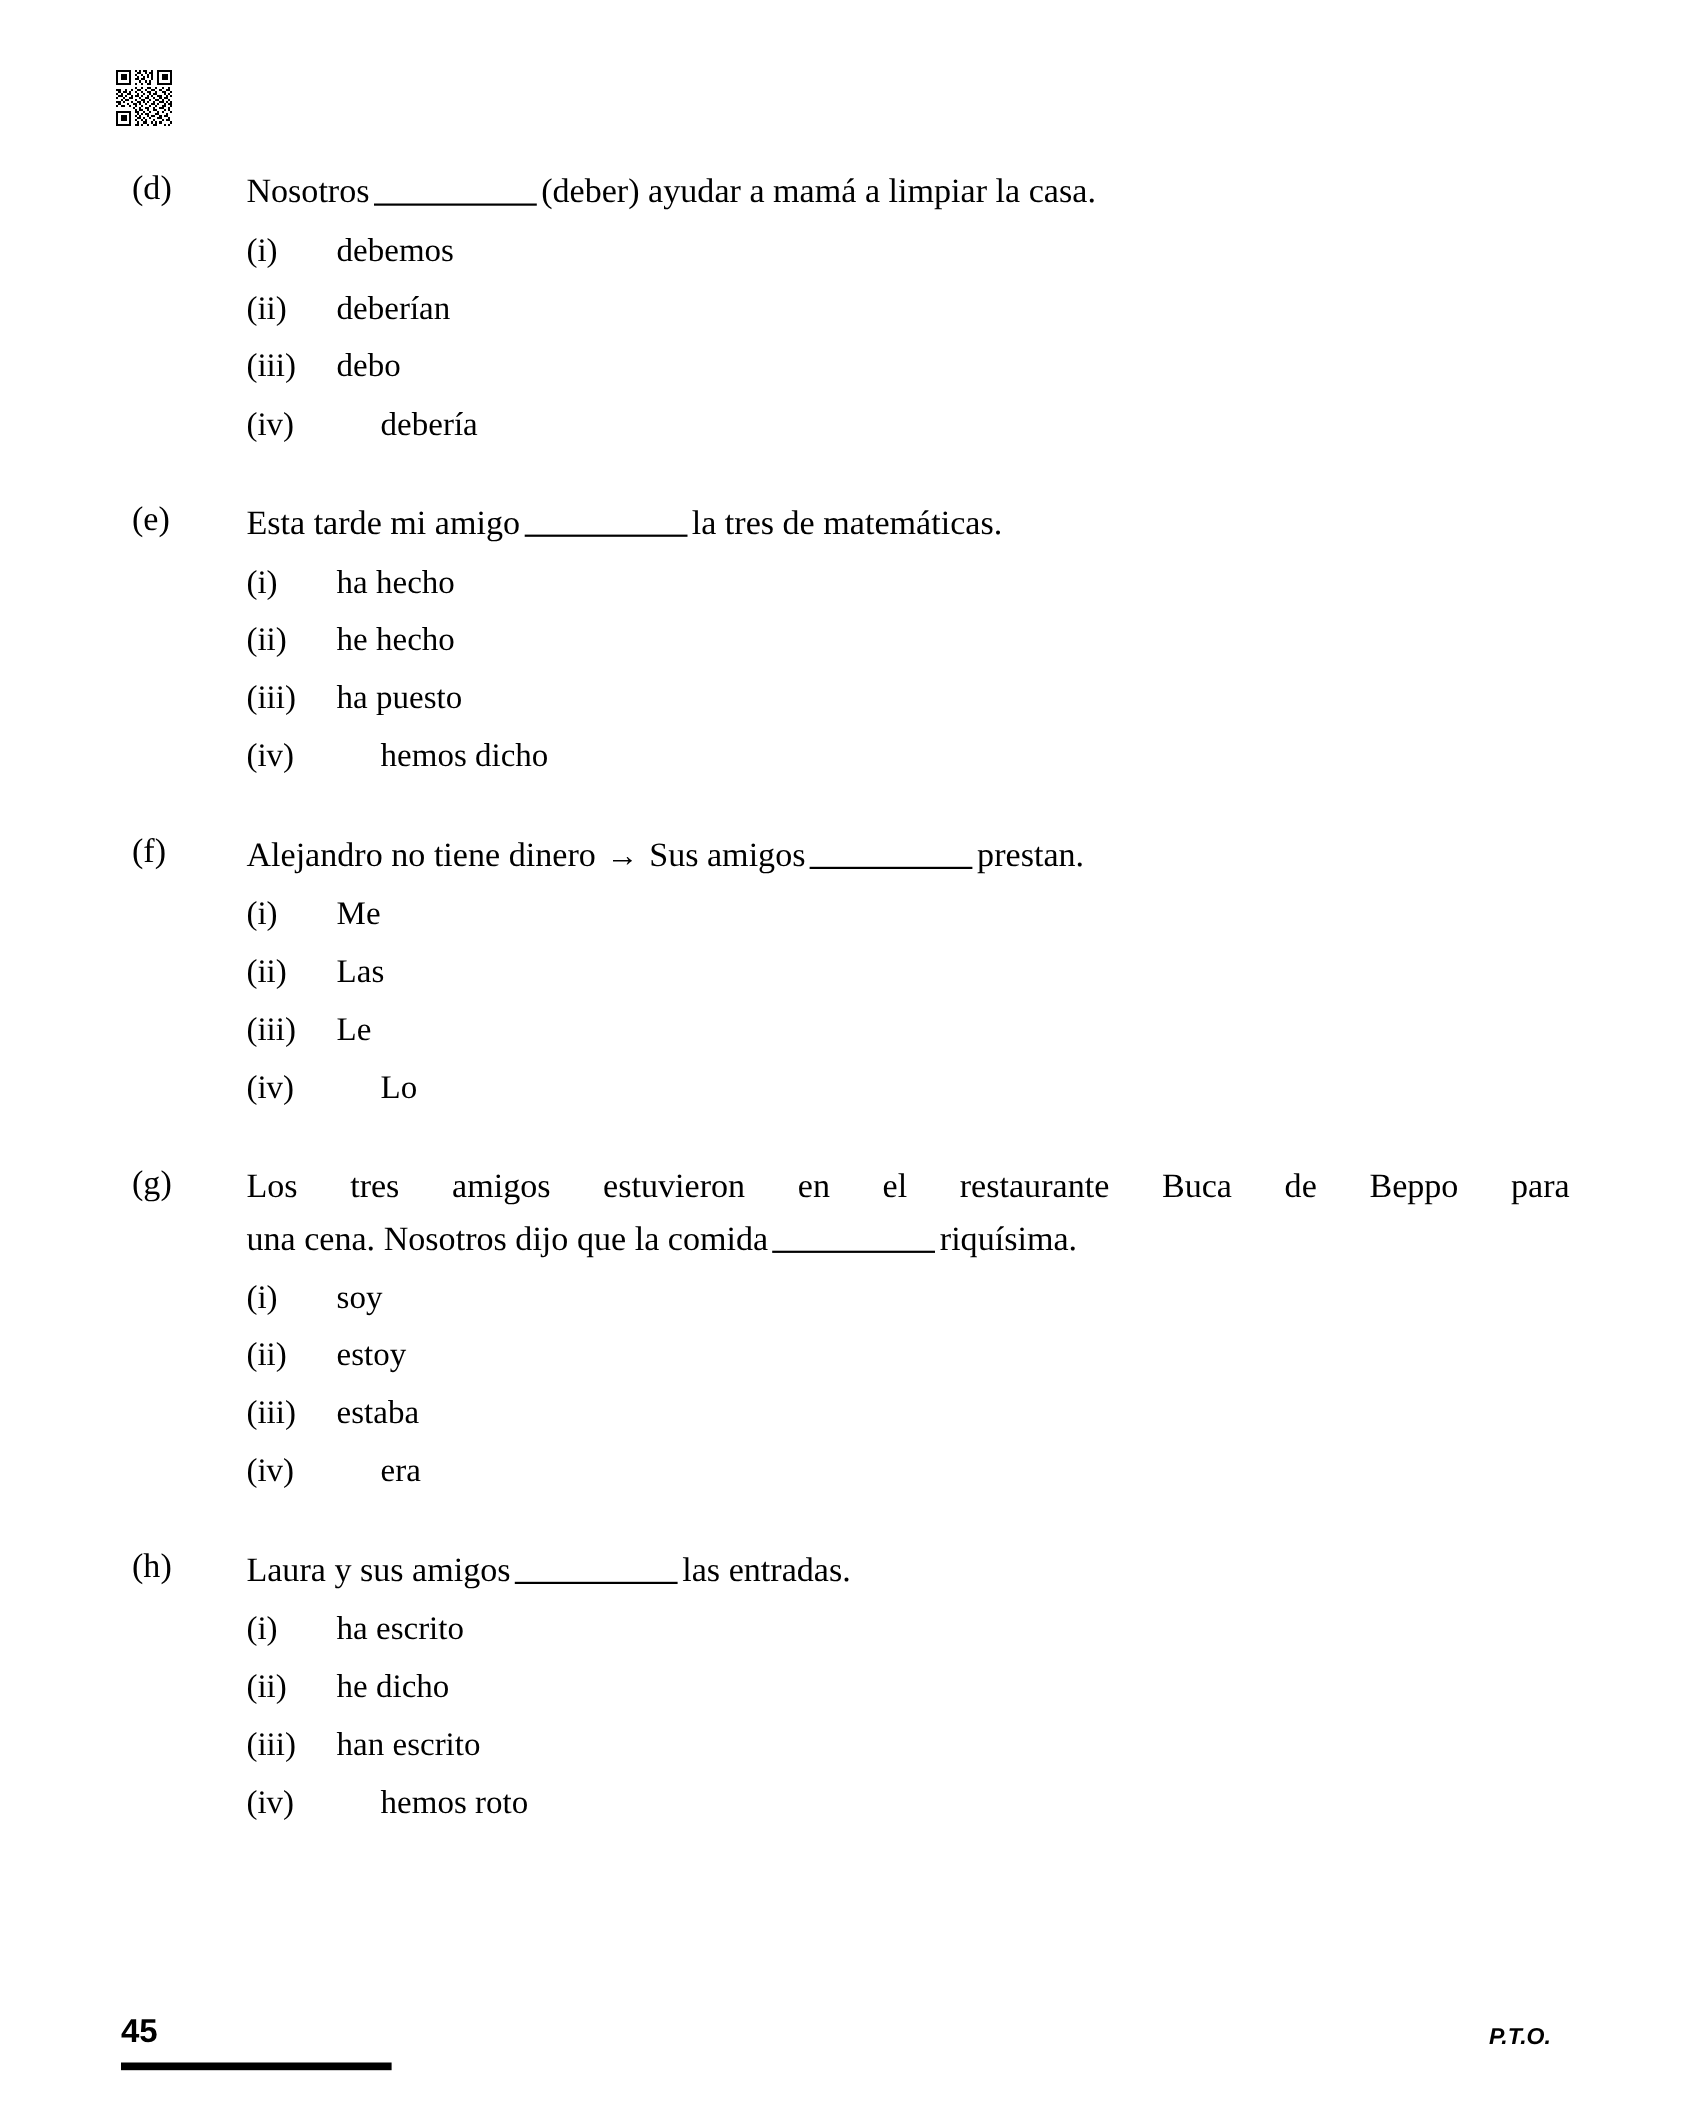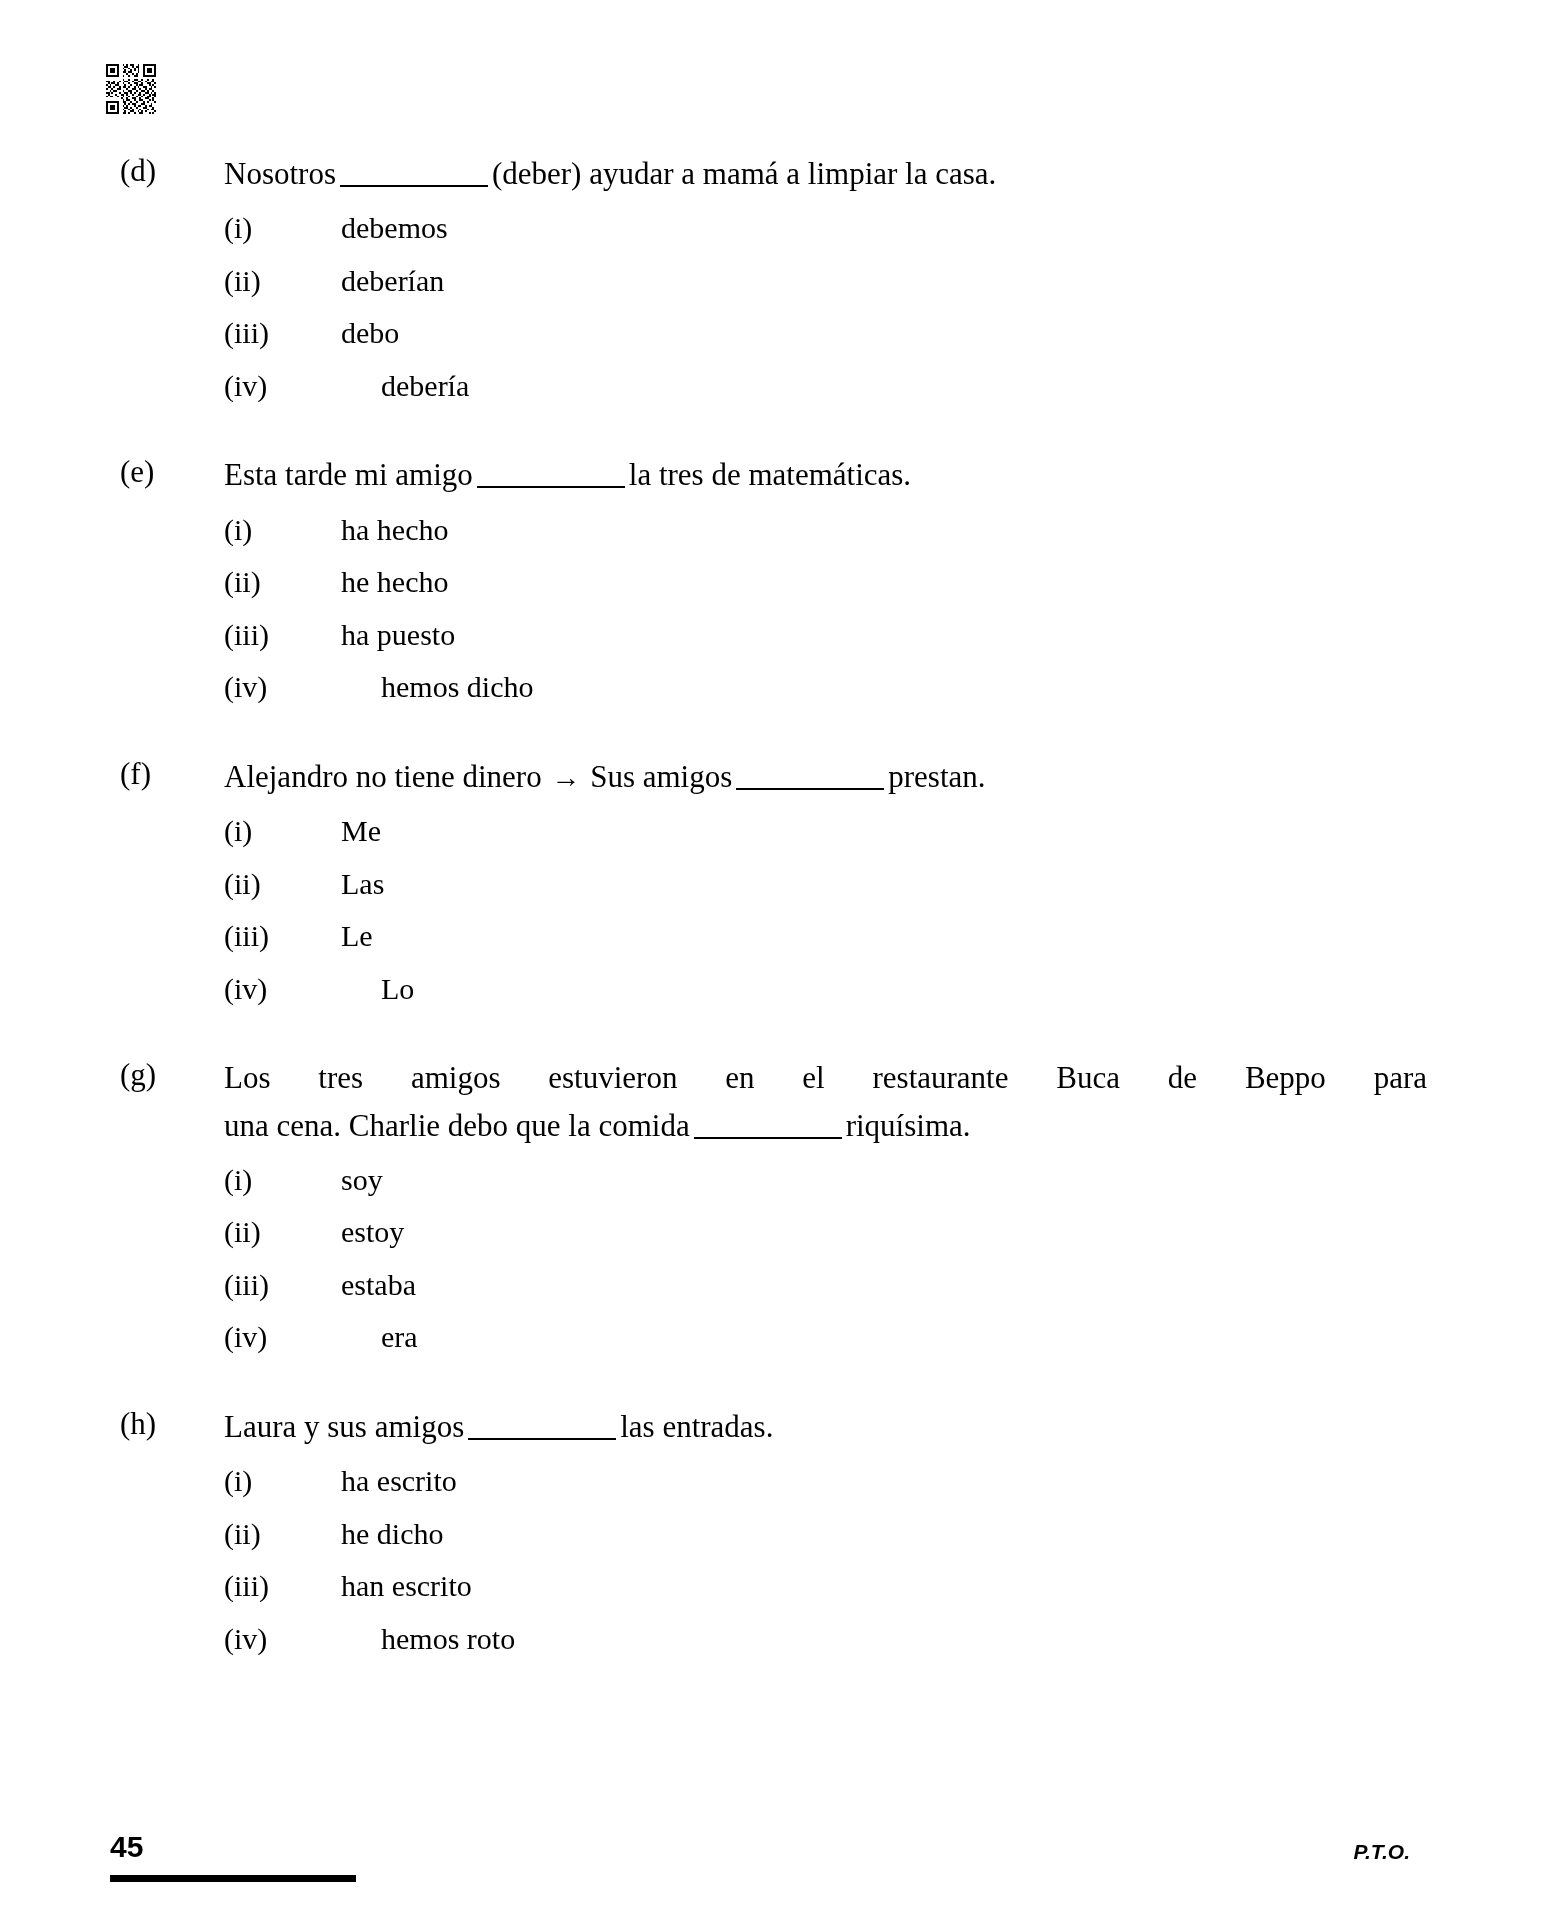--- a/index.html
+++ b/index.html
@@ -88,21 +88,20 @@
   .opt-num {
     flex: 0 0 auto;
     width: 82px;
     font-size: 30px;
     line-height: 1.42;
   }
   .opt-text {
     flex: 1 1 auto;
     font-size: 30px;
     line-height: 1.42;
-    margin-left: 35px;
   }
 
   
   .footer {
     position: absolute;
     left: 0;
     bottom: 0;
     width: 1516px;
     height: 120px;
   }
@@ -408,21 +407,21 @@
       </div>
     </div>
   </div>
 
   <div class="qblock">
     <div class="qrow">
       <div class="qlabel">(g)</div>
       <div class="qtext" style="padding-right:0;">
         <div style="text-align:justify;text-align-last:justify;">Los tres amigos estuvieron en el restaurante Buca de Beppo para</div>
         <div class="lastline">
-          <span>una cena. Charlie debo que la comida</span><span class="blank"></span><span>riquísima.</span>
+          <span>una cena. Nosotros dijo que la comida</span><span class="blank"></span><span>riquísima.</span>
         </div>
       </div>
     </div>
     <div class="options">
       <div class="opt">
         <span class="opt-num">(i)</span>
         <span class="opt-text">soy</span>
       </div>
       <div class="opt">
         <span class="opt-num">(ii)</span>

